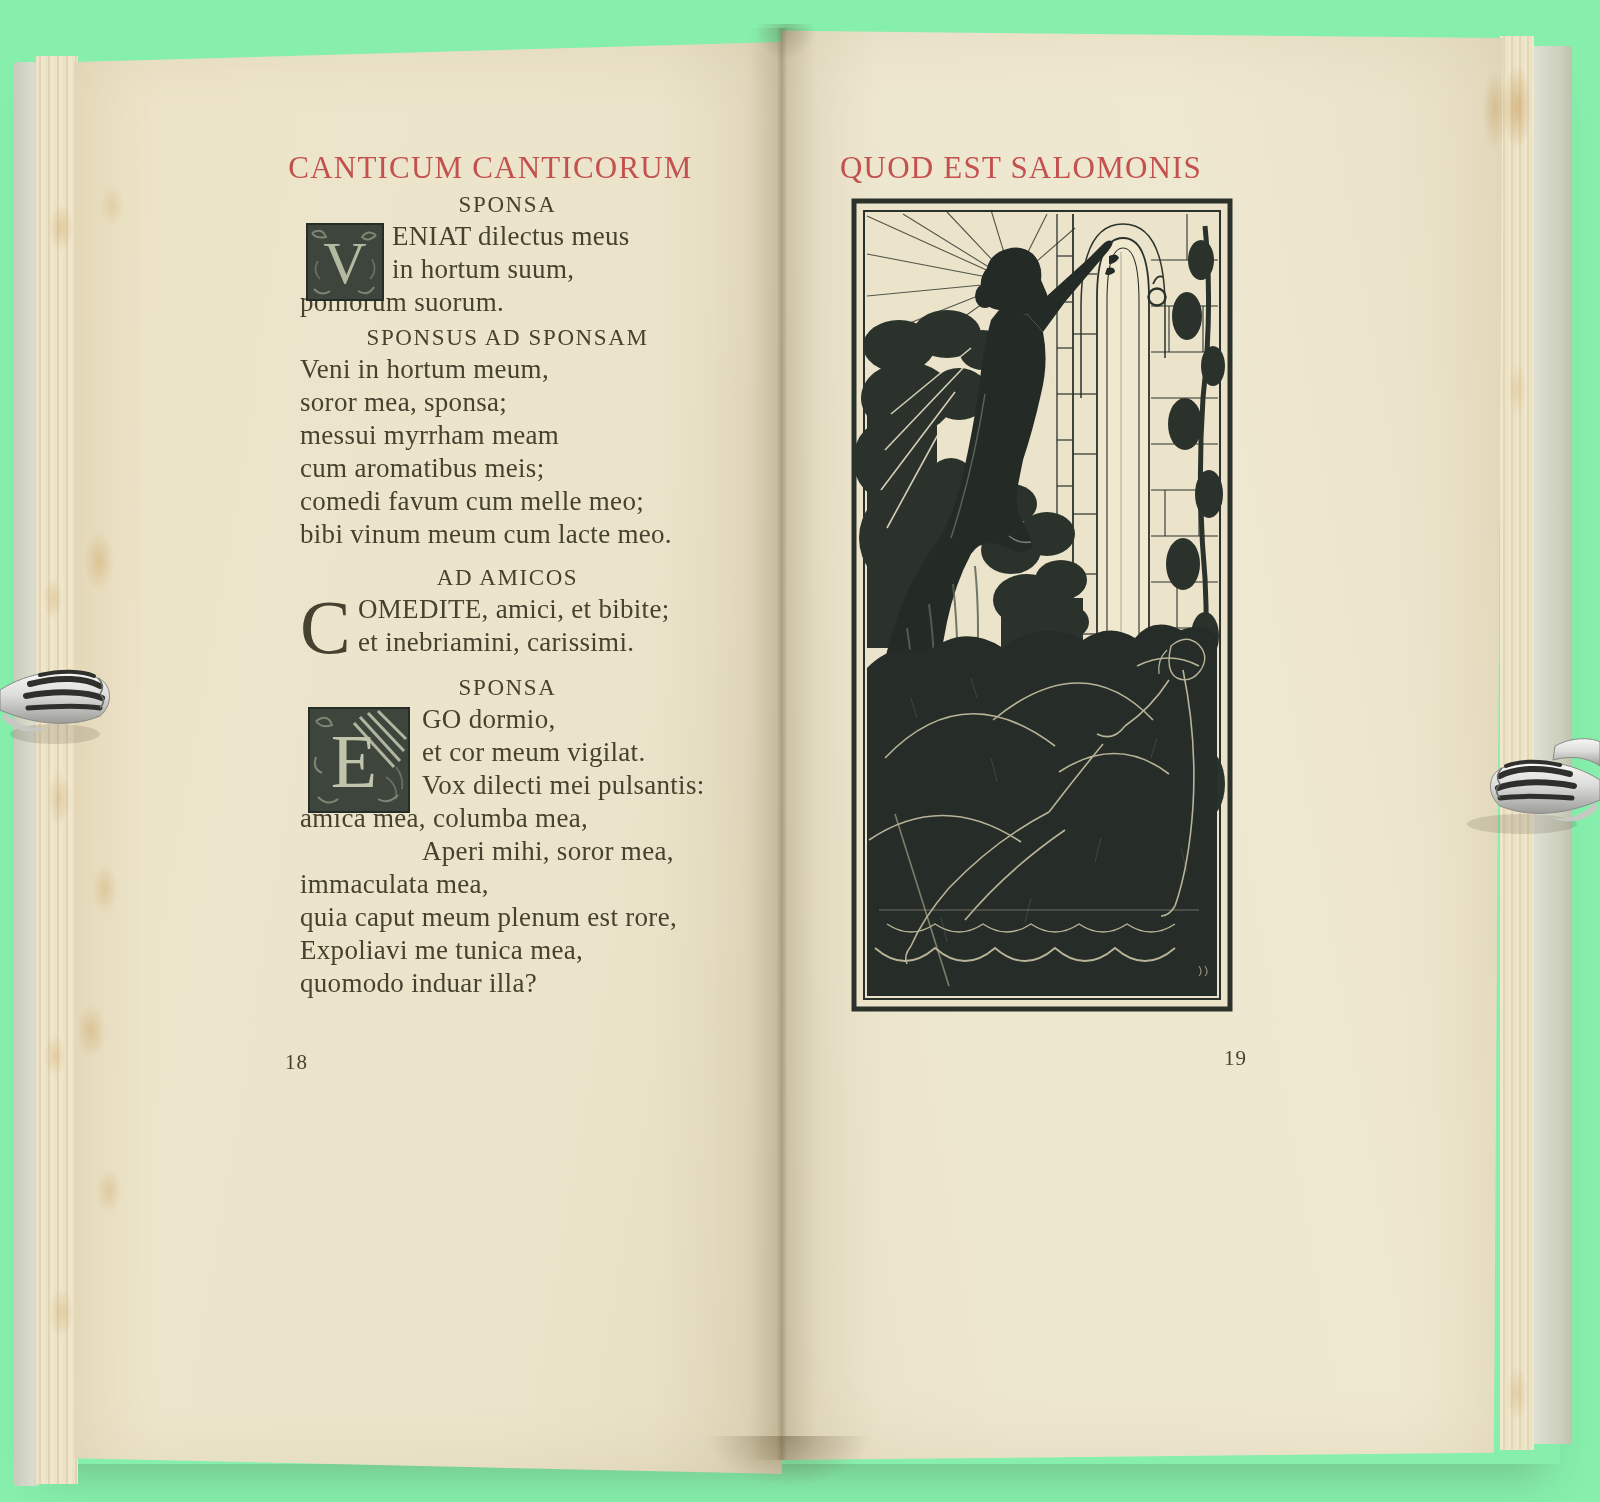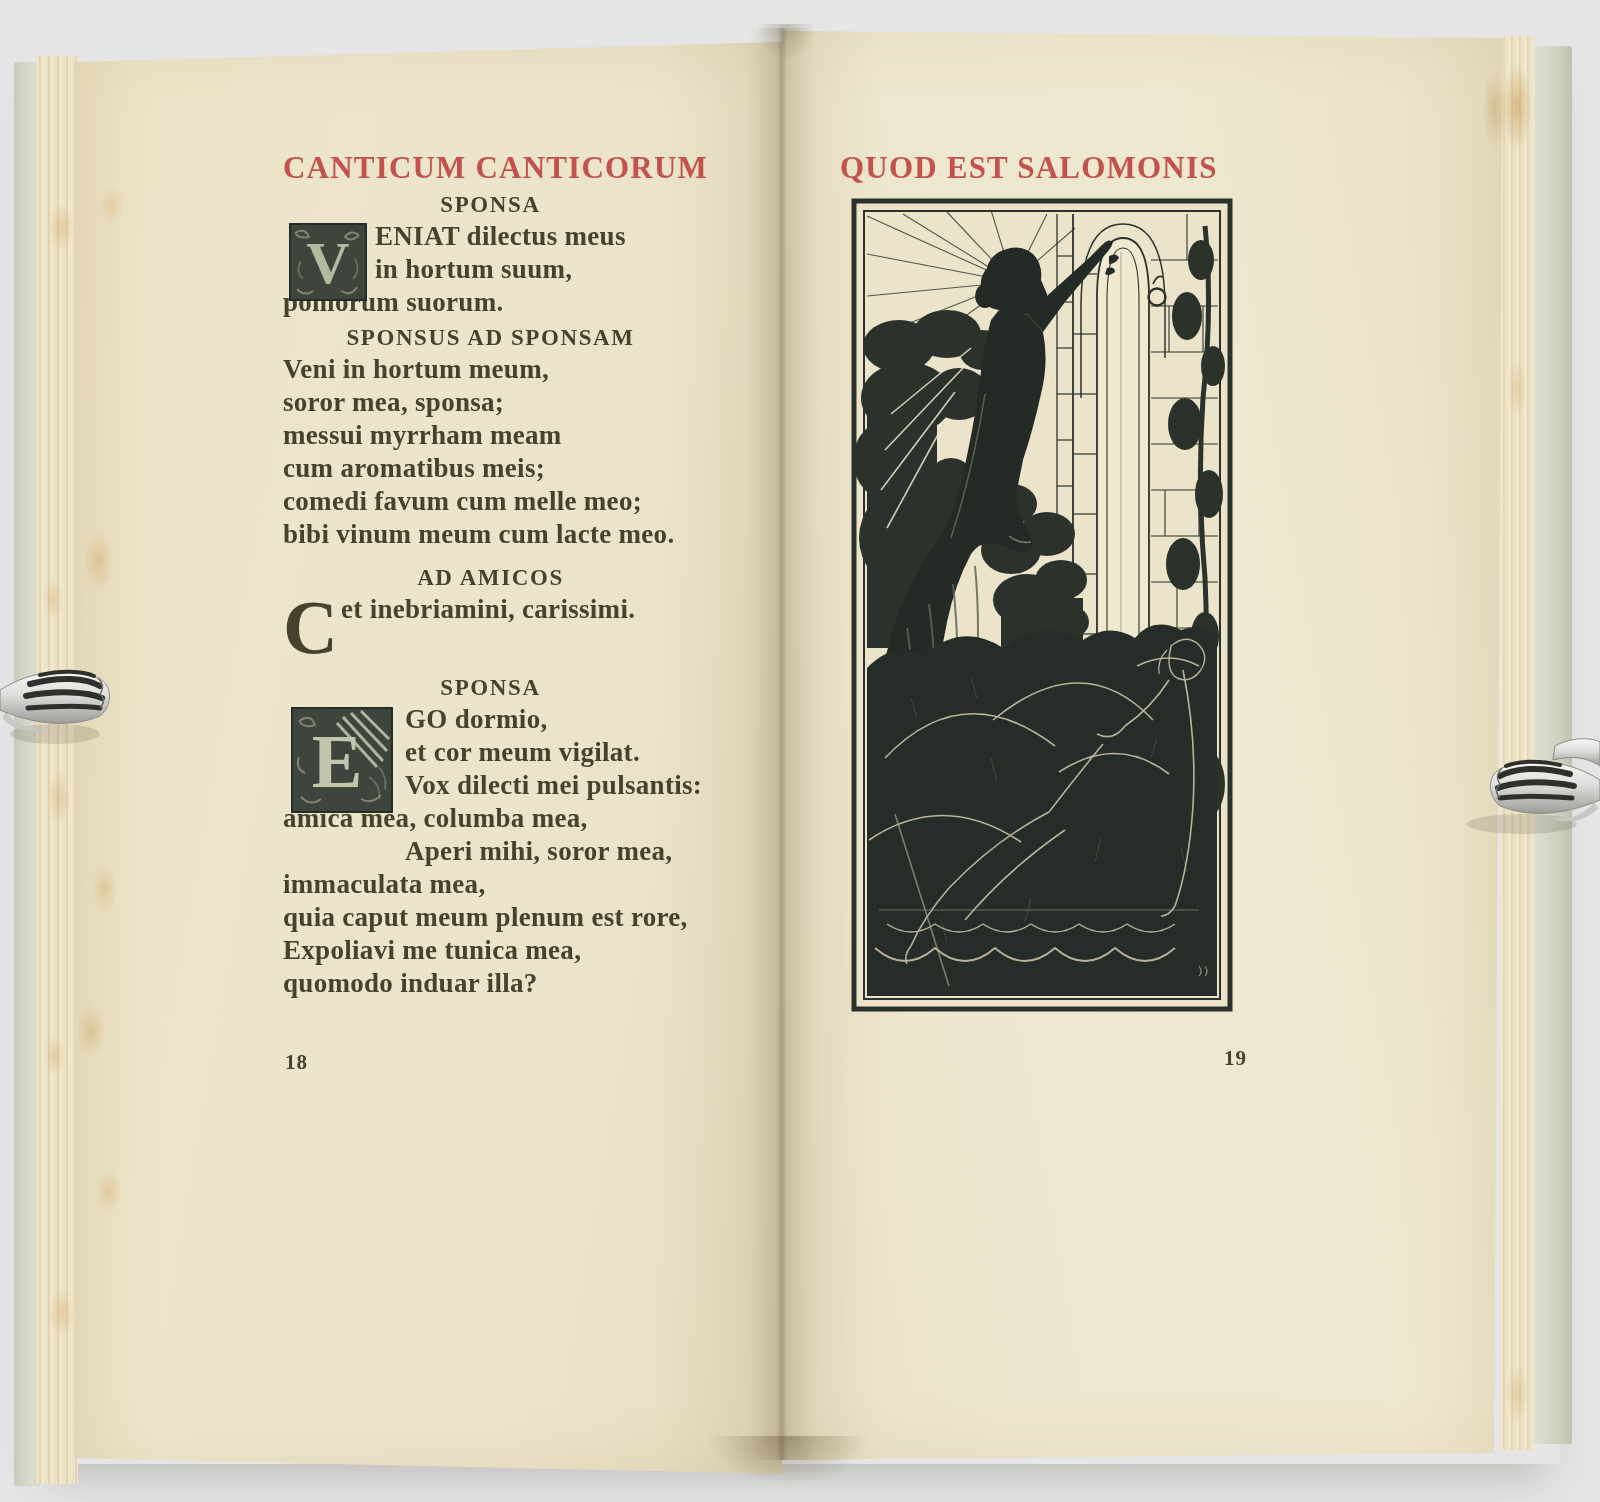--- a/index.html
+++ b/index.html
@@ -1,17 +1,17 @@
 <!DOCTYPE html>
 <html><head>
 <meta charset="utf-8">
 <style>
   html,body{margin:0;padding:0;background:#ffffff;}
   #scene{position:relative;width:1600px;height:1502px;overflow:hidden;
-         background:#e5e5e5;font-family:"Liberation Serif",serif;font-weight:bold;}
+         background:#86efac;font-family:"Liberation Serif",serif;}
   
   .book-shadow{position:absolute;left:30px;top:48px;width:1530px;height:1416px;
     box-shadow:0 26px 40px -16px rgba(60,55,40,.25);}
   .board{position:absolute;border-radius:3px;}
   .board.left{left:14px;top:62px;width:26px;height:1424px;
     background:linear-gradient(90deg,#c9ccba,#dadcce 70%,#cfd2c0);}
   .board.right{left:1532px;top:46px;width:40px;height:1398px;
     background:linear-gradient(90deg,#e0e2d4,#cbceba 75%,#bfc2af);}
   .edges{position:absolute;}
   .edges.left{left:36px;top:56px;width:42px;height:1428px;
@@ -43,21 +43,21 @@
     background:linear-gradient(270deg,rgba(190,150,80,.06),transparent 15%,transparent 86%,rgba(120,100,60,.10));}
   .gutter{position:absolute;left:748px;top:28px;width:68px;height:1432px;
     background:linear-gradient(90deg,rgba(110,95,55,0) 0%,rgba(110,95,55,.16) 42%,rgba(60,50,28,.30) 50%,rgba(110,95,55,.14) 58%,rgba(110,95,55,0) 100%);}
   .fold-shadow{position:absolute;left:700px;top:1436px;width:176px;height:54px;
     background:radial-gradient(ellipse at 50% 0,rgba(85,70,40,.38),transparent 65%);}
   .fold-shadow.top{left:756px;top:24px;width:60px;height:36px;
     background:radial-gradient(ellipse at 50% 10%,rgba(85,70,40,.25),transparent 70%);}
   .fox{position:absolute;border-radius:50%;}
   
   .page-header{position:absolute;font-size:31px;letter-spacing:1.2px;text-align:center;white-space:nowrap;}
-  .left-text{position:absolute;left:283px;top:146px;width:415px;}
+  .left-text{position:absolute;left:300px;top:146px;width:415px;}
   .line{font-size:27px;line-height:33px;letter-spacing:.3px;white-space:nowrap;}
   .sec-head{font-size:23px;line-height:30px;letter-spacing:1.6px;text-align:center;white-space:nowrap;}
   .chunk{position:relative;}
   .ind-v{margin-left:92px;}
   .ind-c{margin-left:58px;}
   .ind-e{margin-left:122px;}
   .initial-block{position:absolute;}
   .initial-c{position:absolute;left:0;top:2px;font-size:76px;line-height:64px;letter-spacing:0;}
   .pagenum{position:absolute;font-size:21px;letter-spacing:1px;}
   .woodcut{position:absolute;left:851px;top:198px;width:382px;height:814px;}
@@ -113,20 +113,21 @@
       <div class="line">soror mea, sponsa;</div>
       <div class="line">messui myrrham meam</div>
       <div class="line">cum aromatibus meis;</div>
       <div class="line">comedi favum cum melle meo;</div>
       <div class="line">bibi vinum meum cum lacte meo.</div>
     </div>
 
     <div class="sec-head" style="margin-top:12px;">AD AMICOS</div>
     <div class="chunk" style="min-height:70px;">
       <span class="initial-c">C</span>
+      <div class="line ind-c">OMEDITE, amici, et bibite;</div>
       <div class="line ind-c">et inebriamini, carissimi.</div>
     </div>
 
     <div class="sec-head" style="margin-top:10px;">SPONSA</div>
     <div class="chunk">
       <span class="initial-block" style="left:8px;top:4px;">
         <svg width="102" height="106" viewBox="0 0 102 106">
           <rect x="1" y="1" width="100" height="104" fill="#3e453d" stroke="#262d27" stroke-width="2"></rect>
           <path d="M60,6 L96,44 M70,4 L98,32 M52,10 L92,54 M46,16 L86,60" stroke="#cdd2b8" stroke-width="3" opacity=".8"></path>
           <path d="M8,14 q12,-8 16,4 q-10,4 -16,-4 M8,50 q-4,12 6,16 M10,90 q10,10 20,2 M70,92 q10,6 20,-4" stroke="#8e957f" stroke-width="2" fill="none" opacity=".8"></path>

